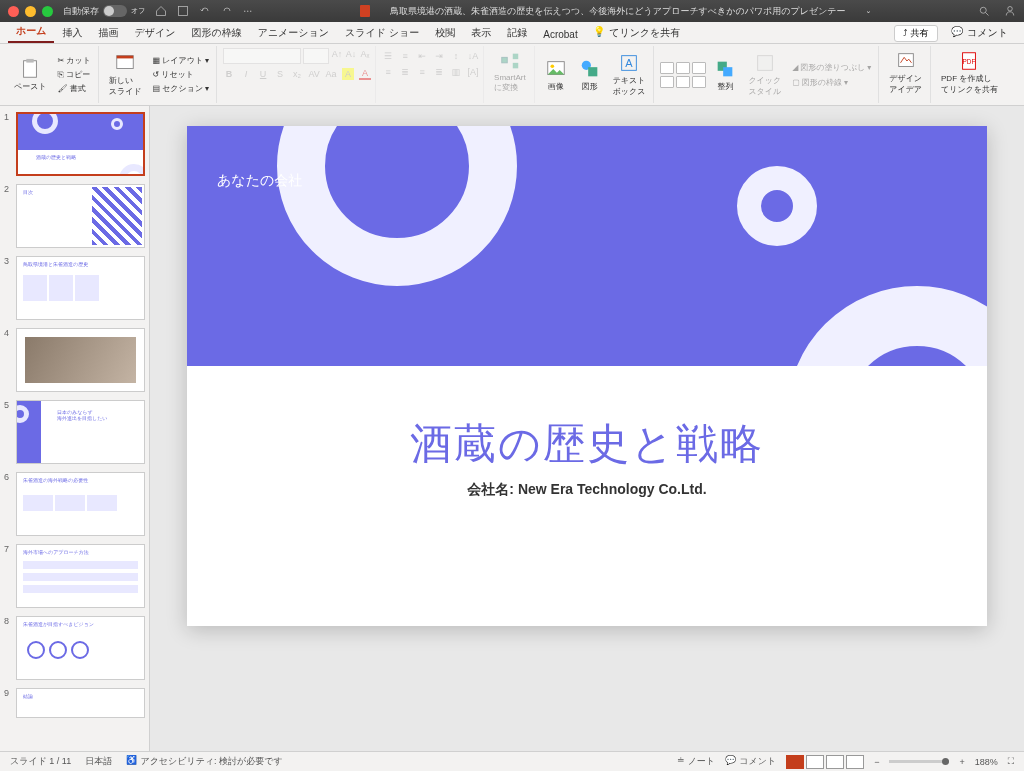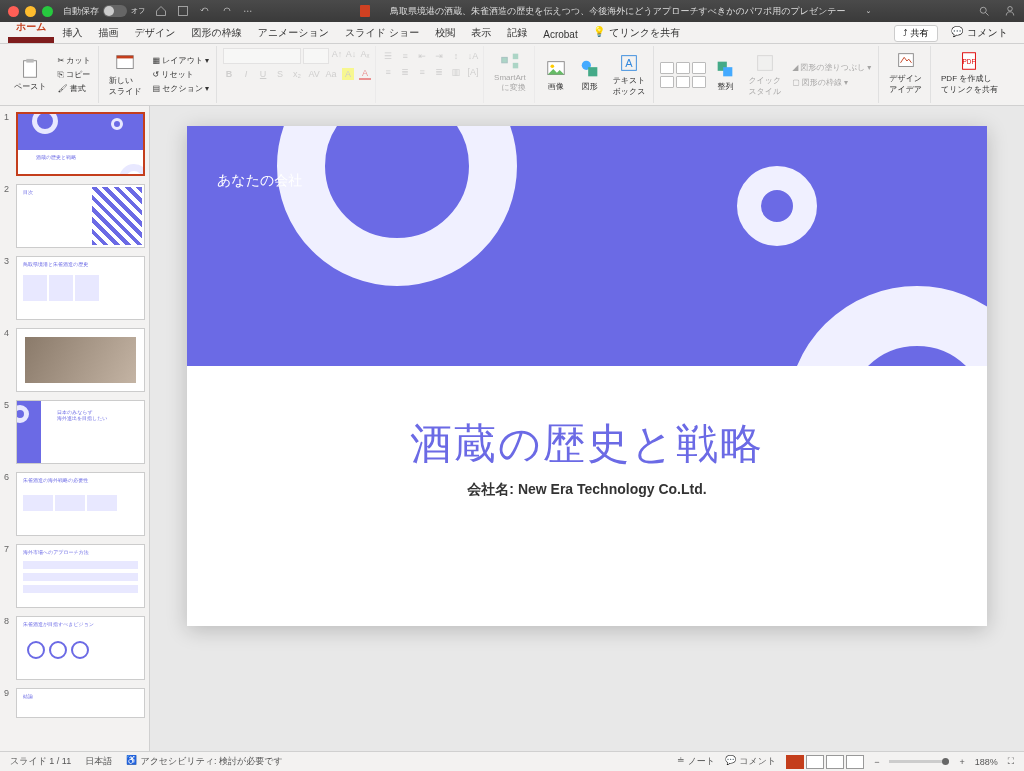--- a/index.html
+++ b/index.html
@@ -15,21 +15,21 @@
 .switch::after { content:""; position:absolute; width:10px; height:10px; background:#ccc; border-radius:50%; top:1px; left:1px; }
 .qat { display:flex; gap:10px; align-items:center; }
 .qat-icon { width:12px; height:12px; opacity:.8; }
 .doc-title { flex:1; text-align:center; display:flex; justify-content:center; align-items:center; gap:20px; }
 .doc-icon { width:10px; height:12px; background:#d04122; border-radius:1px; }
 .tb-right { display:flex; gap:14px; align-items:center; }
 
 
 .tabs-row { height: 22px; background: #f3f2f1; display:flex; align-items:flex-end; padding:0 8px; border-bottom:1px solid #d0d0d0; }
 .tab { padding: 3px 8px; font-size: 10px; color:#333; cursor:pointer; }
-.tab.active { color:#c43e1c; border-bottom:6px solid #7f1d1d; font-weight:600; }
+.tab.active { color:#c43e1c; border-bottom:2px solid #7f1d1d; font-weight:600; }
 .tabs-right { margin-left:auto; display:flex; gap:6px; align-items:center; }
 .share-btn { background:#fff; border:1px solid #ccc; border-radius:3px; padding:1px 8px; font-size:9px; display:flex; align-items:center; gap:3px; }
 
 
 .ribbon { height: 62px; background: #f3f2f1; border-bottom:1px solid #d0d0d0; display:flex; align-items:stretch; padding:2px 6px; gap:2px; }
 .rgroup { display:flex; flex-direction:column; align-items:center; justify-content:space-between; padding:2px 4px; border-right:1px solid #e0e0e0; }
 .rgroup:last-child { border-right:none; }
 .rg-body { display:flex; align-items:center; gap:4px; flex:1; }
 .big-btn { display:flex; flex-direction:column; align-items:center; gap:1px; padding:2px 4px; font-size:8px; color:#333; cursor:pointer; }
 .big-btn .ico { width:22px; height:22px; }
@@ -255,21 +255,21 @@
       </div>
     </div>
   </div>
   <div class="rgroup disabled">
     <div class="big-btn">
       <svg class="ico" viewBox="0 0 24 24">
           <rect x="3" y="8" width="6" height="6" fill="#4a8" stroke="#377"></rect>
           <rect x="15" y="4" width="6" height="6" fill="#4a8"></rect>
           <rect x="15" y="14" width="6" height="6" fill="#4a8"></rect>
         </svg>
-      <span style="white-space:pre;text-align:right;">SmartArt
+      <span style="white-space:pre;">SmartArt
 に変換</span>
     </div>
   </div>
   <div class="rgroup">
     <div class="rg-body">
       <div class="big-btn">
           <svg class="ico" viewBox="0 0 24 24">
             <rect x="3" y="4" width="18" height="14" fill="#fff" stroke="#888"></rect>
             <circle cx="8" cy="9" r="2" fill="#fc0"></circle>
             <path d="M3 18l6-6 4 4 3-3 5 5" fill="#6b6"></path>

